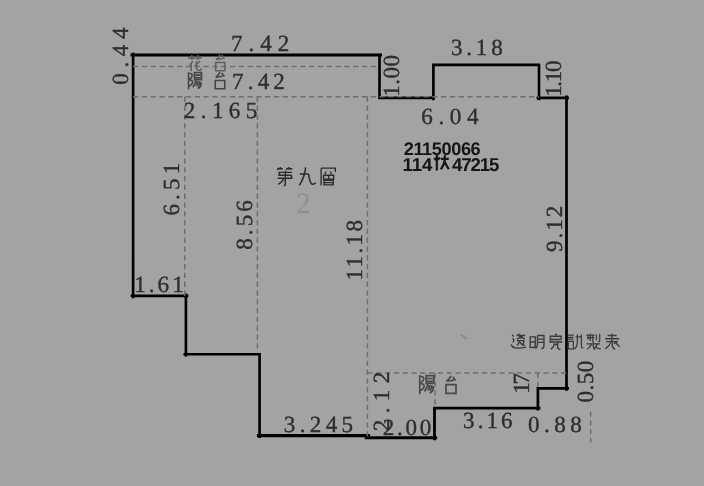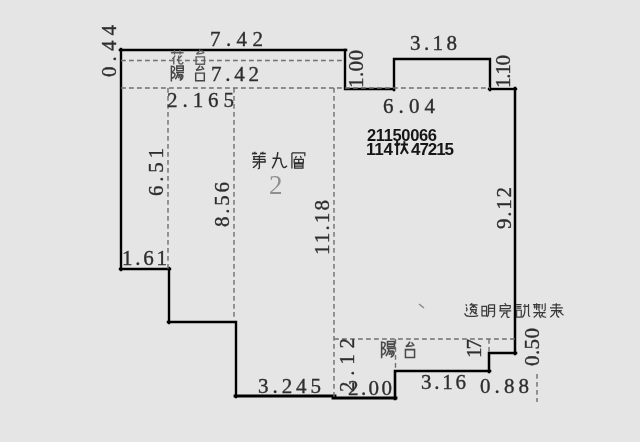--- a/index.html
+++ b/index.html
@@ -1,16 +1,16 @@
 <!DOCTYPE html>
 <html><head>
 <meta charset="utf-8">
 <style>
   html,body{margin:0;padding:0;background:#ffffff;}
-  #plan{position:relative;width:640px;height:442px;background:#e5e5e5;overflow:hidden;}
+  #plan{position:relative;width:640px;height:442px;background:#a3a3a3;overflow:hidden;}
   svg text{font-family:"Liberation Serif",serif;fill:#2e2e2e;}
   .dim{font-size:21px;stroke:#2e2e2e;stroke-width:0.35;}
   .mono{font-family:"Liberation Sans",sans-serif;font-weight:bold;fill:#151515;}
 </style>
 </head>
 <body>
 
 <div id="plan">
 <svg width="640" height="442" viewBox="0 0 640 442">
 <defs>

